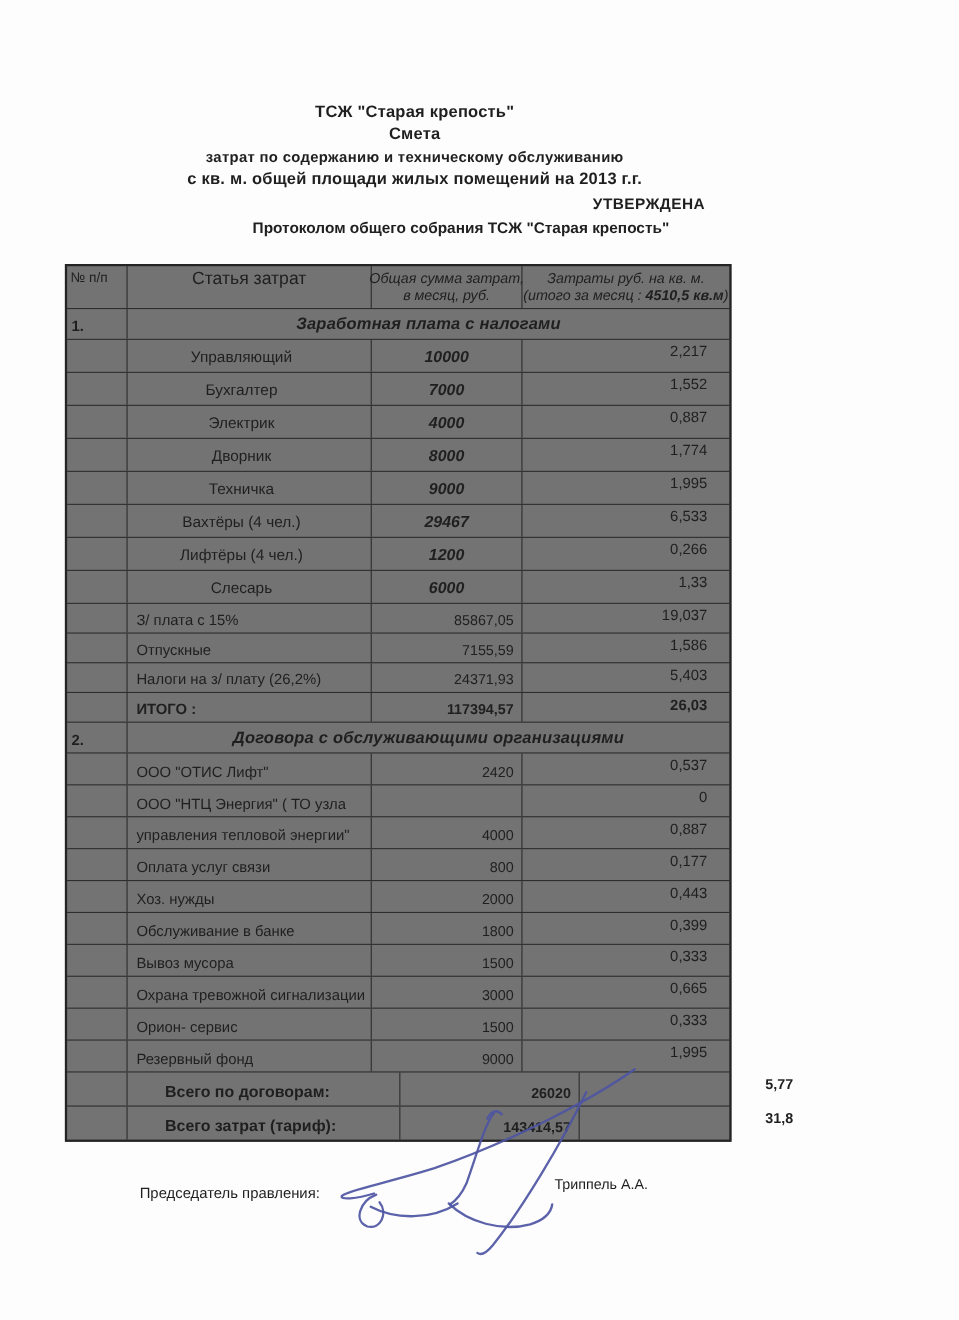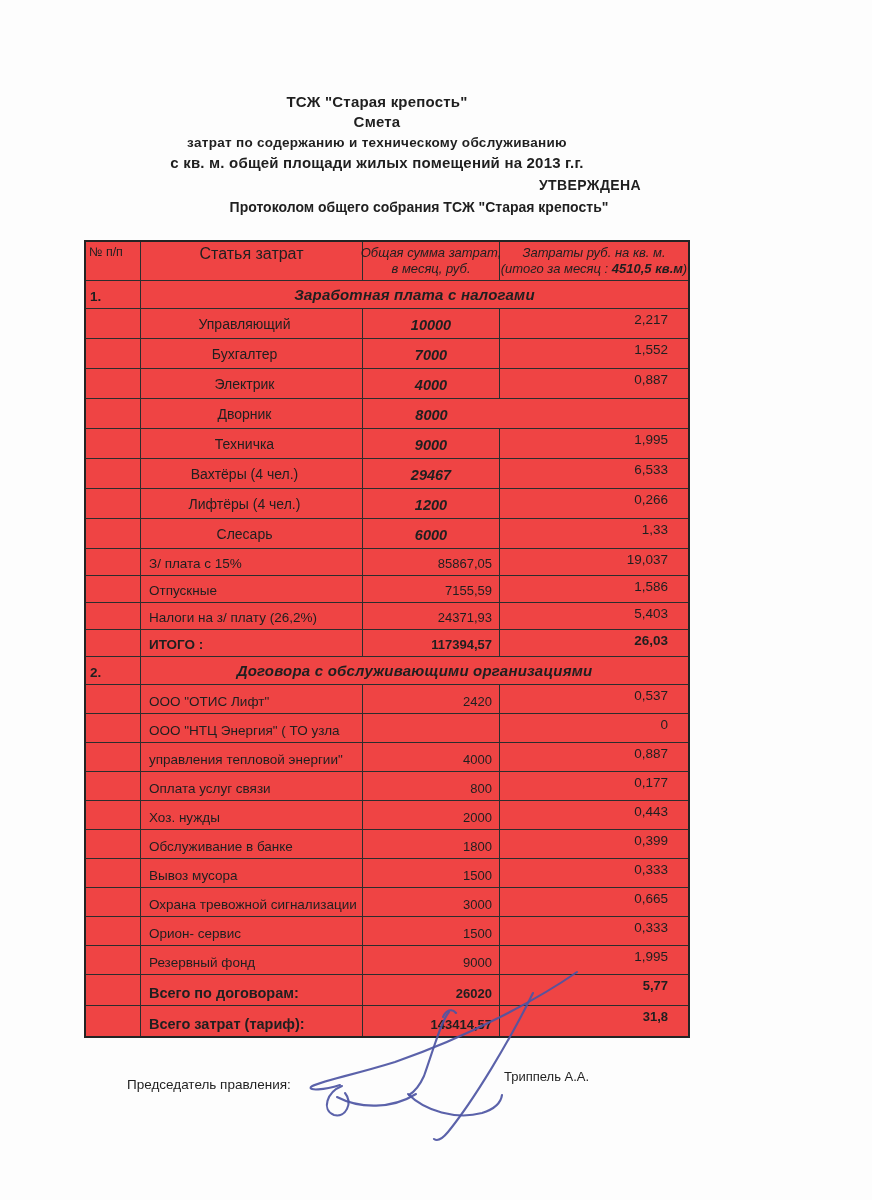--- a/index.html
+++ b/index.html
@@ -16,35 +16,35 @@
   .doc-title{left:0;top:93px;width:754px;text-align:center;}
   .t1,.t2,.t4{font-size:15px;font-weight:700;letter-spacing:.2px;}
   .t2{margin-top:3px;}
   .t3{font-size:13.5px;font-weight:700;margin-top:5px;letter-spacing:.3px;}
   .t4{margin-top:4px;}
   .approved{left:520px;top:177px;width:140px;text-align:center;font-size:14px;font-weight:700;letter-spacing:.4px;}
   .approved-sub{left:0;top:199px;width:838px;text-align:center;font-size:14px;font-weight:700;}
 
   
   .cost-table{
-    left:84px;top:240px;width:602px;
-    border:2px solid #242424;background:#ef4444;
+    left:59px;top:240px;width:602px;
+    border:2px solid #242424;background:#737373;
   }
   .row{display:grid;grid-template-columns:55px 222px 137px 188px;border-bottom:1.5px solid #2d2d2d;}
   .row:last-child{border-bottom:none;}
   .row.r-section{grid-template-columns:55px 547px;}
   .cell{border-right:1.5px solid #2d2d2d;display:flex;min-width:0;box-sizing:border-box;}
   .row .cell:last-child{border-right:none;}
 
   .r-header{height:38px;}
   .r-section{height:27px;}
   .r-staff{height:29px;}
   .r-summary{height:26px;}
   .r-data{height:28px;}
-  .r-total{height:30px;}
+  .r-total{height:30px;gap:26px;}
 
   
   .h-num{font-size:12.5px;padding:3px 2px 0 3px;align-items:flex-start;}
   .h-item{font-size:16px;align-items:flex-start;justify-content:center;padding-top:3px;}
   .h-two{flex-direction:column;align-items:center;justify-content:flex-start;
          font-size:13px;line-height:16px;padding-top:3px;text-align:center;white-space:nowrap;font-style:italic;}
   .h-two b{font-weight:700;}
 
   
   .c-numcell{font-size:13.5px;font-weight:700;align-items:flex-end;padding:0 0 4px 4px;}
@@ -118,20 +118,21 @@
       <div class="row r-staff">
         <div class="cell c-numcell"></div>
         <div class="cell c-label">Электрик</div>
         <div class="cell c-sum">4000</div>
         <div class="cell c-per">0,887</div>
       </div>
       <div class="row r-staff">
         <div class="cell c-numcell"></div>
         <div class="cell c-label">Дворник</div>
         <div class="cell c-sum">8000</div>
+        <div class="cell c-per">1,774</div>
       </div>
       <div class="row r-staff">
         <div class="cell c-numcell"></div>
         <div class="cell c-label">Техничка</div>
         <div class="cell c-sum">9000</div>
         <div class="cell c-per">1,995</div>
       </div>
       <div class="row r-staff">
         <div class="cell c-numcell"></div>
         <div class="cell c-label">Вахтёры  (4 чел.)</div>

